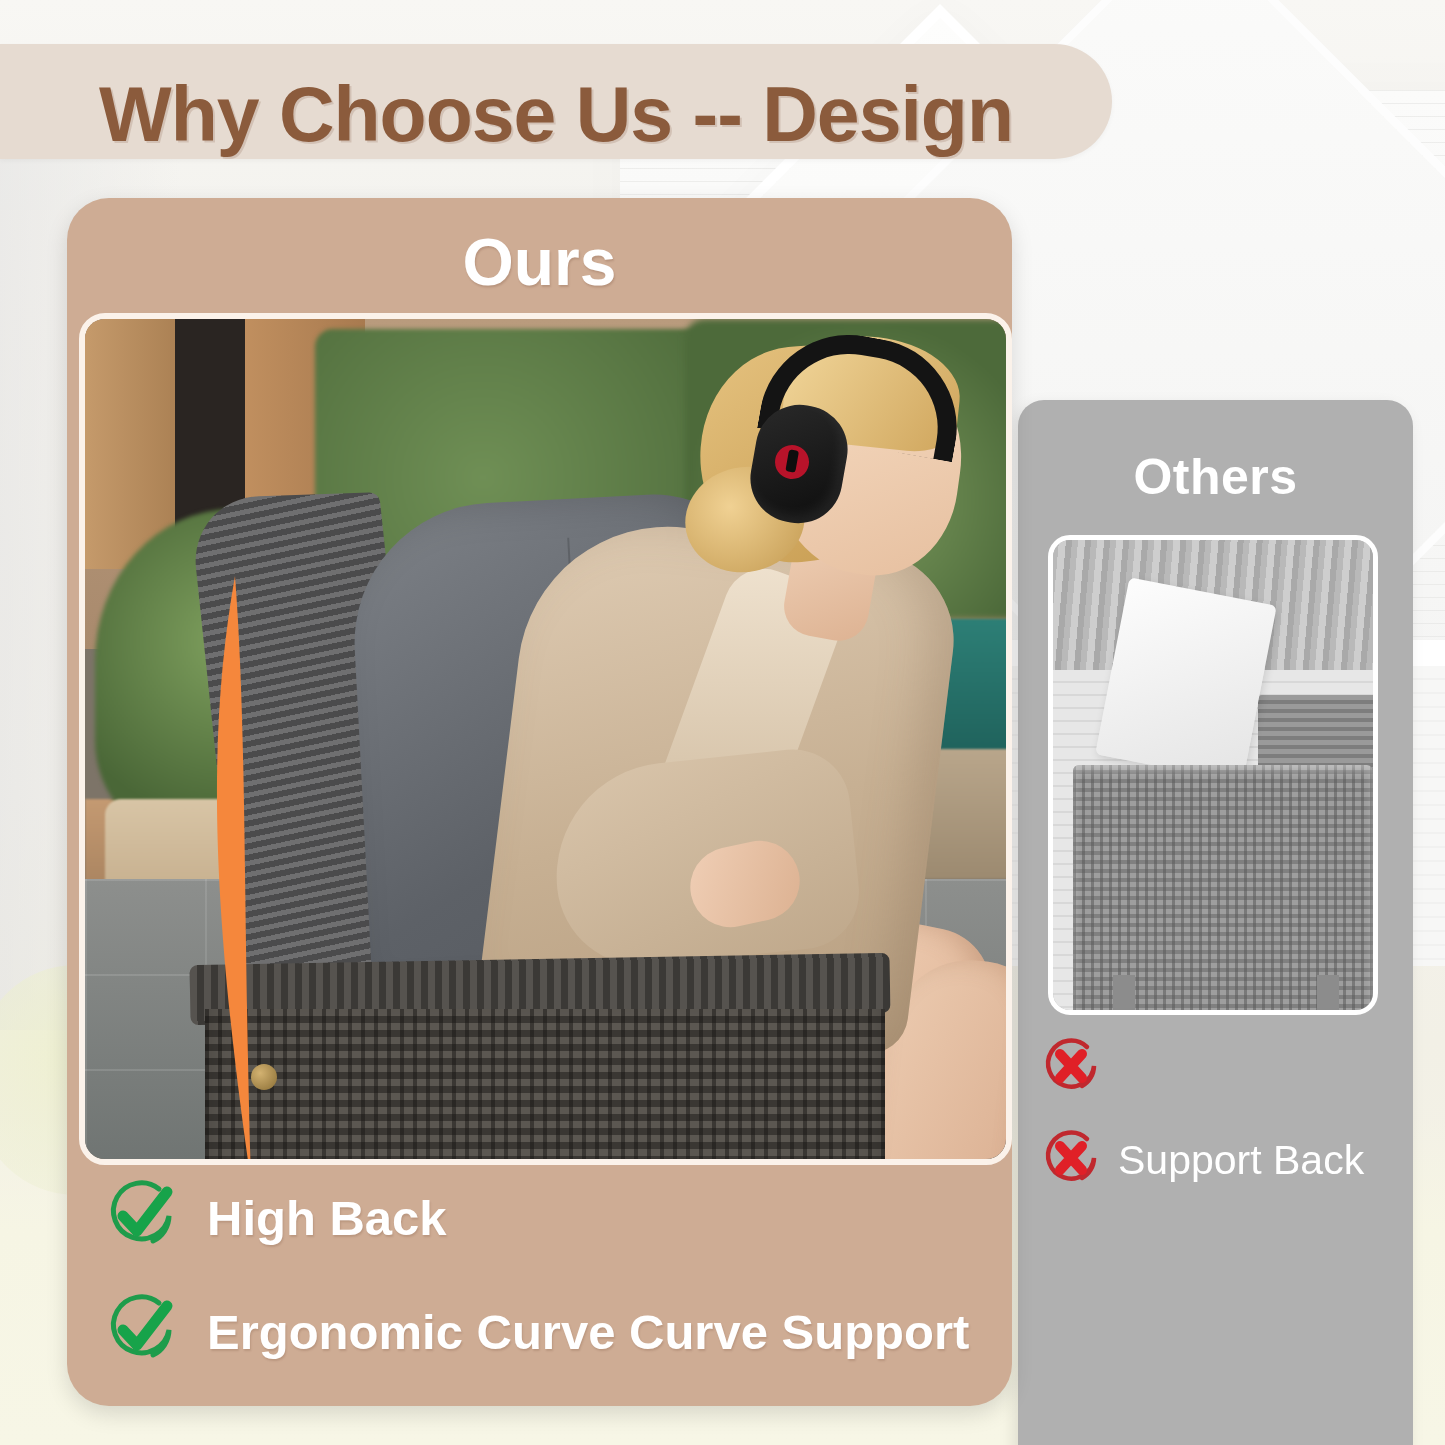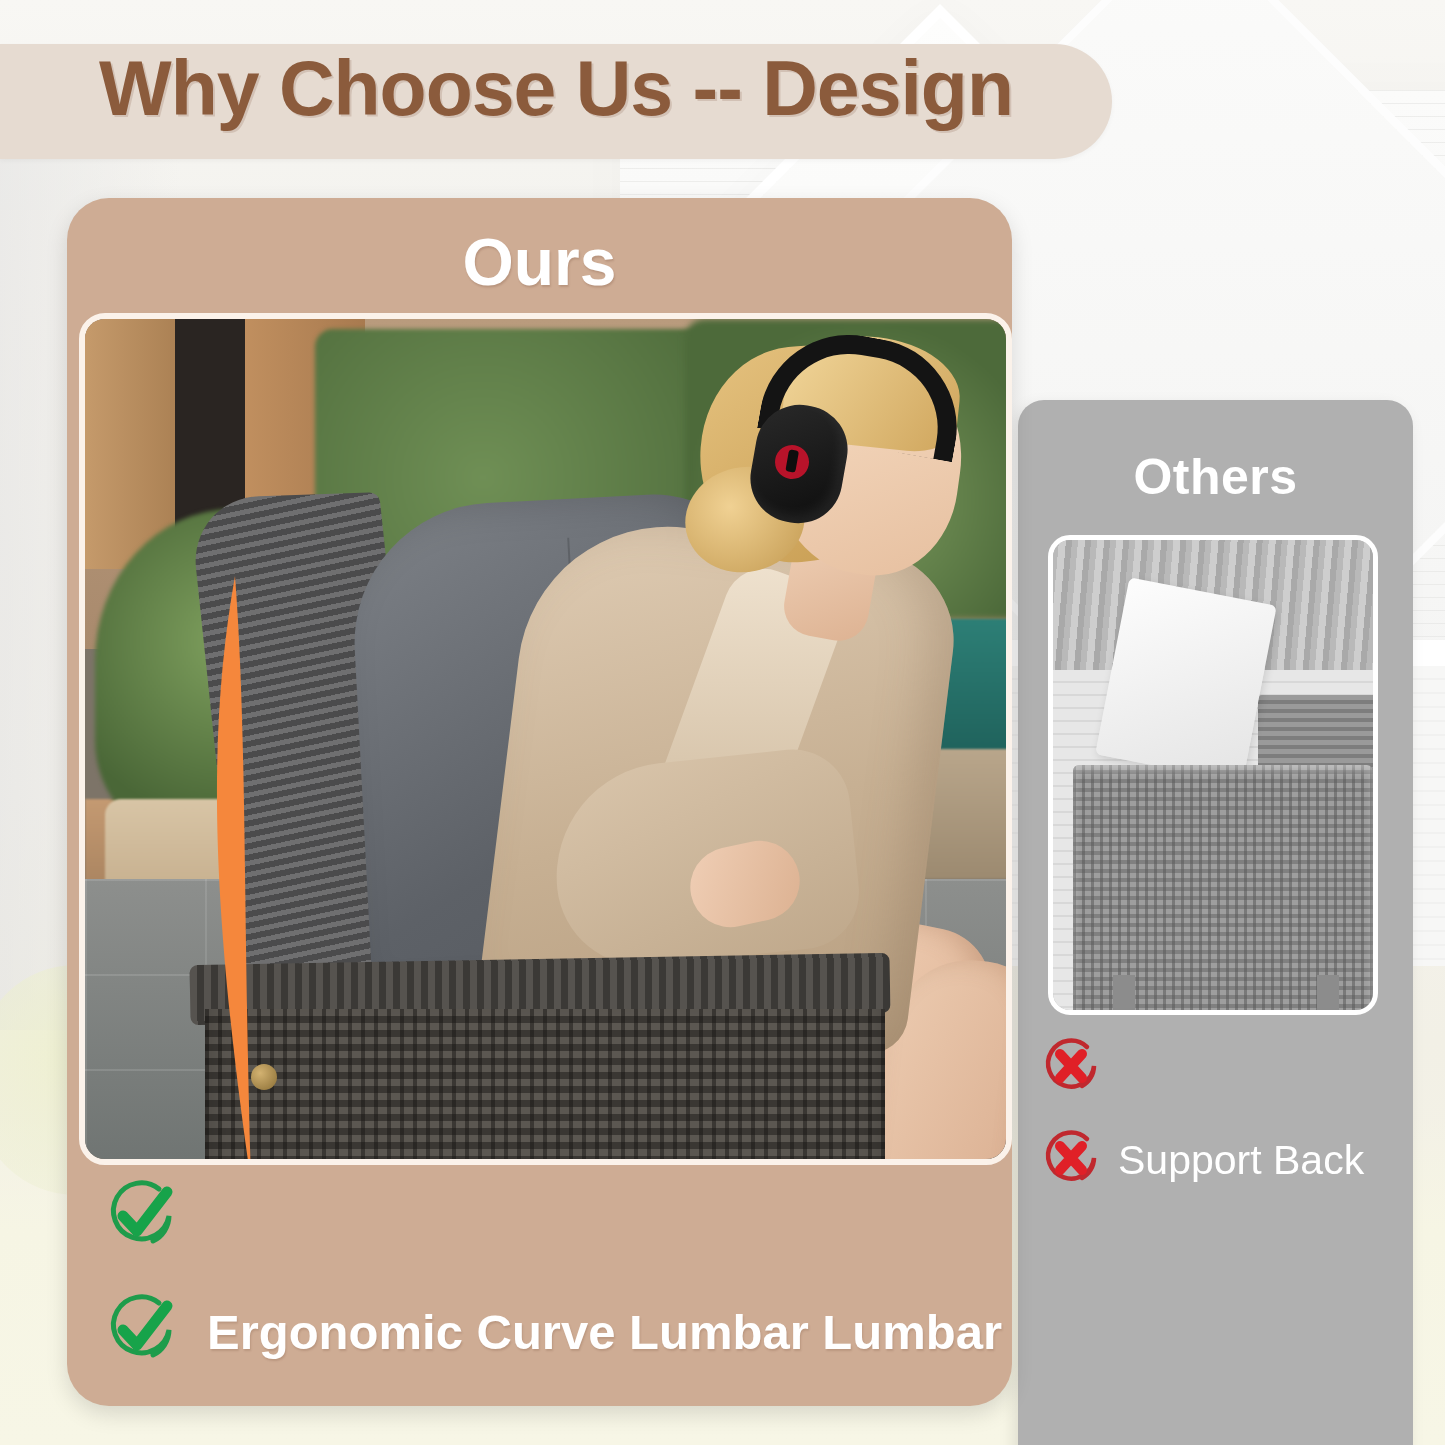--- a/index.html
+++ b/index.html
@@ -33,21 +33,21 @@
     background:linear-gradient(180deg,rgba(244,243,230,0) 0%,#f6f5e4 35%,#f7f6e6 100%);}
   .bg-hedge{position:absolute;left:-20px;bottom:250px;width:240px;height:230px;border-radius:40%;
     background:radial-gradient(circle at 40% 40%, rgba(238,240,206,.85), rgba(235,238,205,.35) 70%, rgba(255,255,255,0) 75%);}
   .bg-left-wash{position:absolute;left:0;top:130px;width:180px;height:900px;
     background:linear-gradient(90deg,rgba(226,226,226,.55),rgba(226,226,226,0));}
 
   
   .header{
     position:absolute;left:0;top:44px;width:1112px;height:115px;
     background:#e6dbd1;border-radius:0 58px 58px 0;
-    display:flex;align-items:flex-start;justify-content:center;
+    display:flex;align-items:flex-end;justify-content:center;
     box-shadow:0 2px 5px rgba(0,0,0,.04);
   }
   .header h1{
     margin:0;font-size:77px;font-weight:bold;letter-spacing:-1px;
     color:#8b5b3c;white-space:nowrap;
     text-shadow:2px 2px 0 rgba(120,80,55,.18);
   }
 
   
   .others-panel{
@@ -314,28 +314,29 @@
 
     <div class="ours-list">
 
       <div class="c-item">
         <span>
           <svg width="76" height="76" viewBox="0 0 76 76">
             <path d="M56 11 A28 28 0 1 0 66 38 A28 28 0 0 1 50 63" fill="none" stroke="#1E9C4B" stroke-width="5" stroke-linecap="round"></path>
             <path d="M20 38 L34 53 L64 14" fill="none" stroke="#17A34A" stroke-width="11" stroke-linecap="round" stroke-linejoin="round"></path>
           </svg>
         </span>
+        <span class="c-label">High Back</span>
       </div>
 
       <div class="c-item">
         <span>
           <svg width="76" height="76" viewBox="0 0 76 76">
             <path d="M56 11 A28 28 0 1 0 66 38 A28 28 0 0 1 50 63" fill="none" stroke="#1E9C4B" stroke-width="5" stroke-linecap="round"></path>
             <path d="M20 38 L34 53 L64 14" fill="none" stroke="#17A34A" stroke-width="11" stroke-linecap="round" stroke-linejoin="round"></path>
           </svg>
         </span>
-        <span class="c-label">Ergonomic Curve Lumbar Lumbar</span>
+        <span class="c-label">Ergonomic Curve Curve Support</span>
       </div>
 
     </div>
   </div>
 
 </div>
 
 </body></html>

